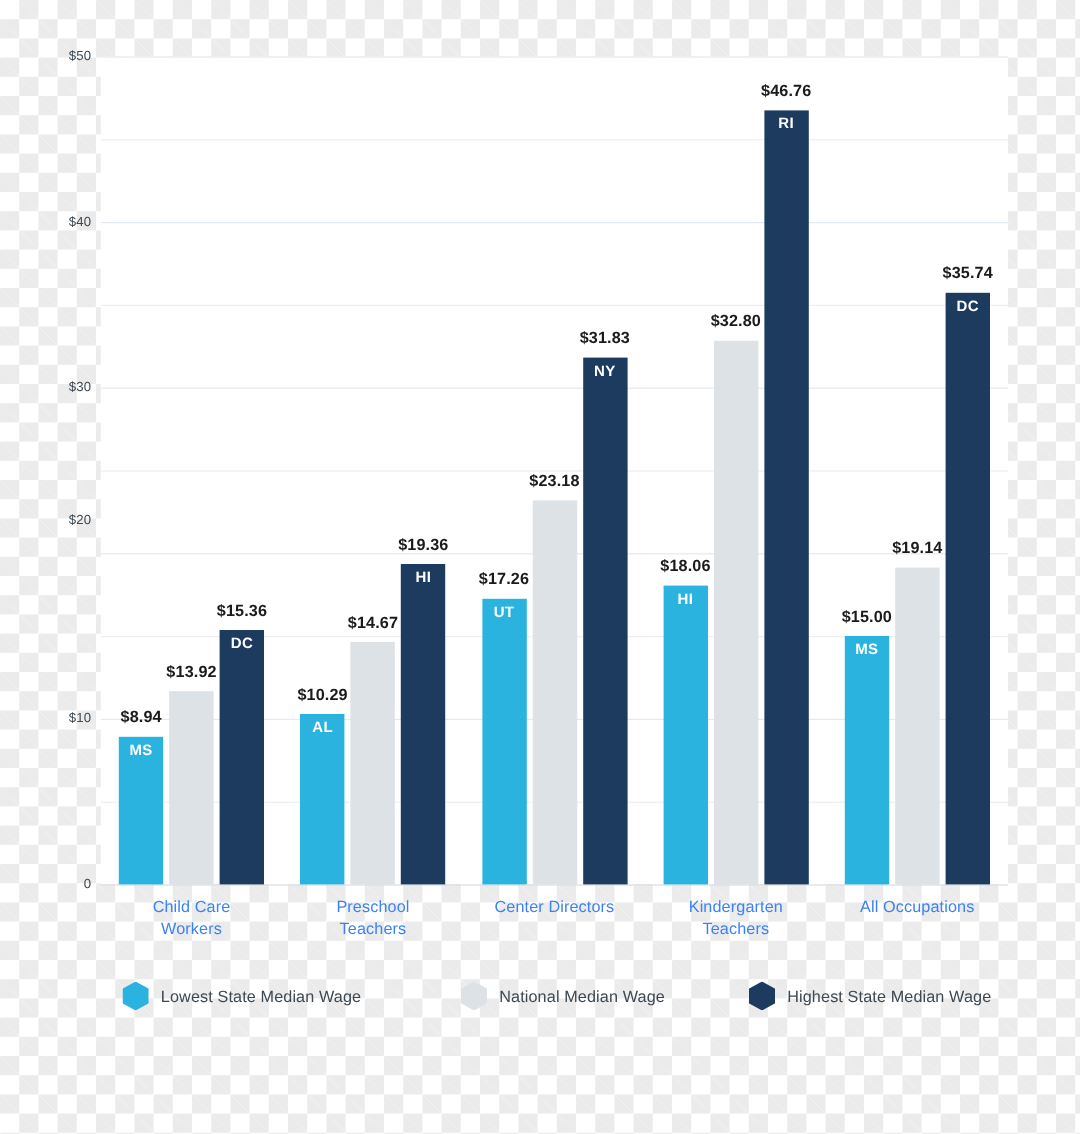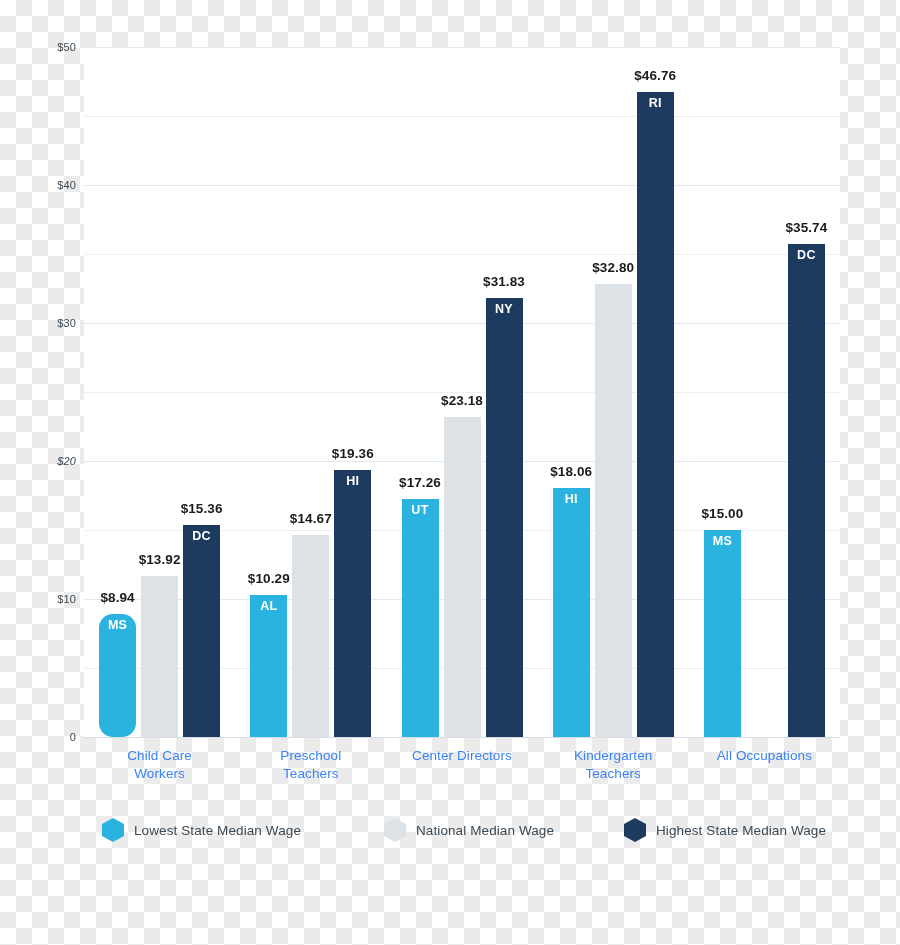--- a/index.html
+++ b/index.html
@@ -136,21 +136,21 @@
   }
 </style>
 </head>
 <body>
 
 <div id="chart-root">
 
   <div id="y-axis">
       <div class="ylabel" style="top: 737px; left: 6px;">0</div>
       <div class="ylabel" style="top: 599px; left: 6px;">$10</div>
-      <div class="ylabel" style="top: 461px; left: 6px; font-style: italic;">$20</div>
+      <div class="ylabel" style="top: 434px; left: 6px;">$20</div>
       <div class="ylabel" style="top: 323px; left: 6px;">$30</div>
       <div class="ylabel" style="top: 185px; left: 6px;">$40</div>
       <div class="ylabel" style="top: 47px; left: 6px;">$50</div>
     </div>
 
   <div class="plot-wrap">
     <div class="plot-bg"></div>
     <div id="gridlines">
         <div class="gridline baseline" style="top: 690px;"></div>
         <div class="gridline" style="top: 621px;"></div>
@@ -159,21 +159,21 @@
         <div class="gridline major" style="top: 414px;"></div>
         <div class="gridline" style="top: 345px;"></div>
         <div class="gridline major" style="top: 276px;"></div>
         <div class="gridline" style="top: 207px;"></div>
         <div class="gridline major" style="top: 138px;"></div>
         <div class="gridline" style="top: 69px;"></div>
         <div class="gridline major" style="top: 0px;"></div>
       </div>
     <div id="bars">
         <div class="group" style="left: 15.1px; width: 121px;">
-          <div class="bar" style="left: 0px; height: 123.372px; background: rgb(41, 179, 222); border-radius: 14px;">
+          <div class="bar" style="left: 0px; height: 123.372px; background: rgb(41, 179, 222);">
             <div class="value">$8.94</div>
             <div class="state">MS</div>
           </div>
           <div class="bar" style="left: 42px; height: 160.77px; background: rgb(221, 226, 231);">
             <div class="value">$13.92</div>
           </div>
           <div class="bar" style="left: 84px; height: 211.968px; background: rgb(29, 58, 95);">
             <div class="value">$15.36</div>
             <div class="state">DC</div>
           </div>
@@ -215,20 +215,23 @@
           <div class="bar" style="left: 84px; height: 645.288px; background: rgb(29, 58, 95);">
             <div class="value">$46.76</div>
             <div class="state">RI</div>
           </div>
         </div>
         <div class="group" style="left: 619.9px; width: 121px;">
           <div class="bar" style="left: 0px; height: 207px; background: rgb(41, 179, 222);">
             <div class="value">$15.00</div>
             <div class="state">MS</div>
           </div>
+          <div class="bar" style="left: 42px; height: 264.132px; background: rgb(221, 226, 231);">
+            <div class="value">$19.14</div>
+          </div>
           <div class="bar" style="left: 84px; height: 493.212px; background: rgb(29, 58, 95);">
             <div class="value">$35.74</div>
             <div class="state">DC</div>
           </div>
         </div>
       </div>
   </div>
 
   <div id="x-axis">
       <div class="cat" style="left: 74.6px; top: 747px;">

